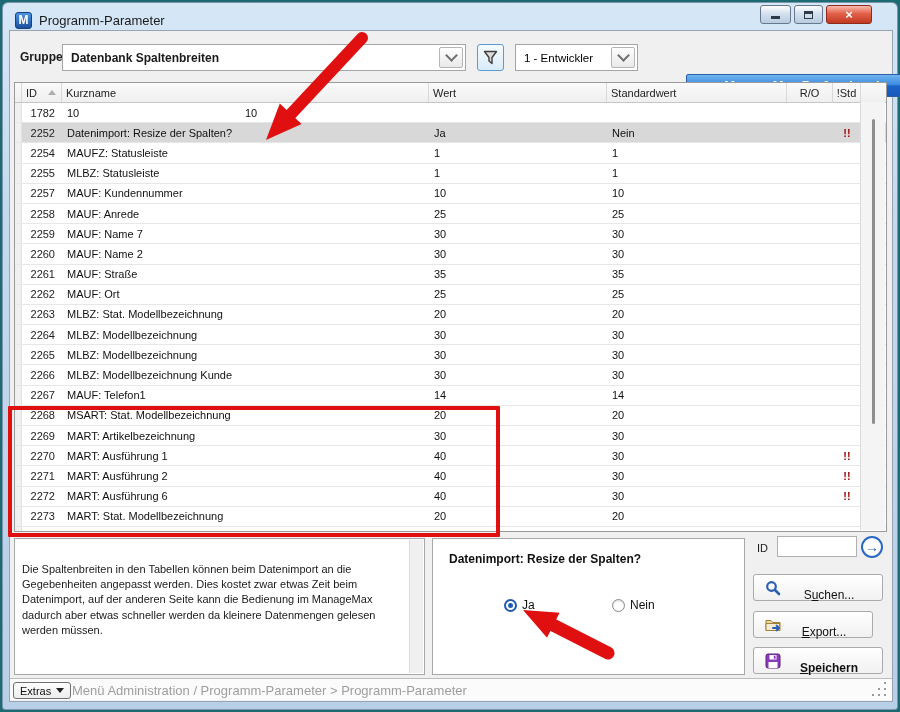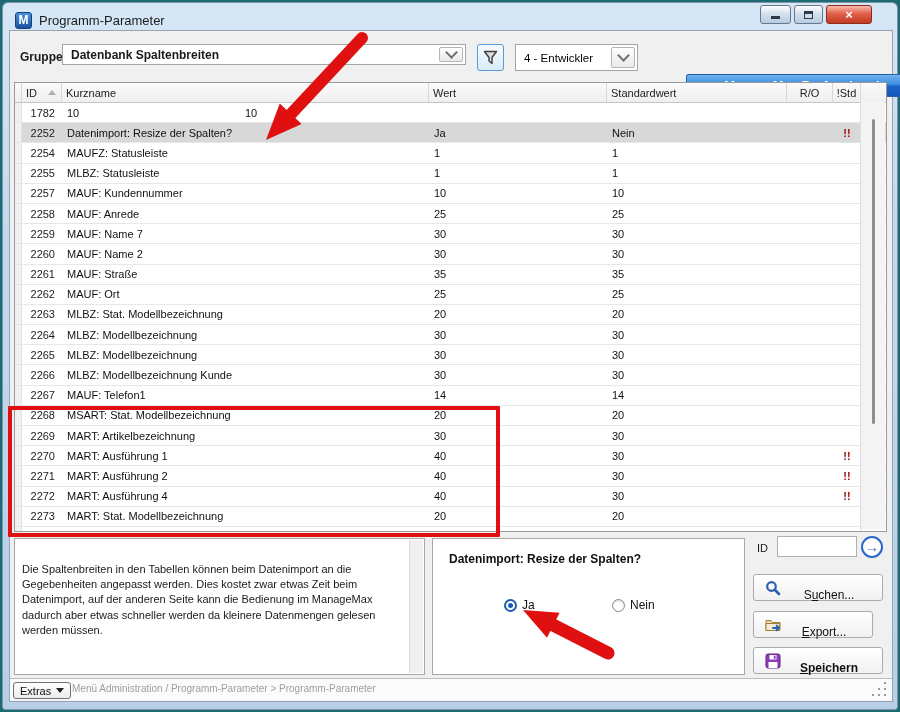--- a/index.html
+++ b/index.html
@@ -91,21 +91,21 @@
   .btn .blabel{flex:1;text-align:center;padding-left:22px;margin-top:14px;}
   .accel{text-decoration:underline;}
   
   .statusbar{position:absolute;left:0;right:0;top:647px;height:21px;background:#fbfbfb;
              border-top:1px solid #bdbdbd;}
   .extras{position:absolute;left:3px;top:3px;height:15px;padding:0 6px;border:1px solid #707070;
           border-radius:3px;background:linear-gradient(#fff,#ececec);display:flex;align-items:center;
           gap:5px;font-size:11px;color:#111;}
   .tri-down{width:0;height:0;border-left:4px solid transparent;border-right:4px solid transparent;
             border-top:5px solid #222;}
-  .crumb{position:absolute;left:62px;top:4px;font-size:10px;color:#9e9e9e;}
+  .crumb{position:absolute;left:62px;top:4px;font-size:13px;color:#9e9e9e;}
   .grip{position:absolute;right:6px;bottom:4px;width:14px;height:14px;}
   .grip i{position:absolute;width:2px;height:2px;background:#9a9a9a;}
   
   .anno-rect{position:absolute;left:8px;top:406px;width:484px;height:123px;border:4px solid #e01010;
              z-index:40;border-radius:1px;}
   .overlay{position:absolute;left:0;top:0;z-index:50;pointer-events:none;}
 </style>
 </head>
 <body>
 
@@ -125,33 +125,33 @@
   <div class="winbtn maxi">
     <span class="g-max"></span>
   </div>
   <div class="winbtn clse">
     <span>×</span>
   </div>
 
   <div class="client">
 
     <div class="abs lbl bold" style="left:10px;top:19px;">Gruppe:</div>
-    <div class="abs dd" style="left:52px;top:13px;width:404px;height:21px;">
+    <div class="abs dd" style="left:52px;top:13px;width:404px;height:27px;">
       <span class="lbl bold">Datenbank Spaltenbreiten</span>
       <span class="dd-btn">
         <span class="chev"></span>
       </span>
     </div>
     <div class="abs filterbtn" style="left:467px;top:13px;width:27px;height:27px;">
       <svg width="15" height="15" viewBox="0 0 15 15">
         <path d="M1.5,1.5 h12 l-4.5,6 v6 l-3,-2.5 v-3.5 Z" fill="#dcdcdc" stroke="#3f3f3f" stroke-width="1.4" stroke-linejoin="round"></path>
       </svg>
     </div>
     <div class="abs dd" style="left:505px;top:13px;width:123px;height:27px;font-size:11.5px;">
-      <span>4 - Entwickler</span>
+      <span>1 - Entwickler</span>
       <span class="dd-btn">
         <span class="chev"></span>
       </span>
     </div>
     <div class="abs banner" style="left:676px;top:14px;width:232px;height:23px;margin-top:29px;">ManageMax Professional</div>
 
     <div class="abs tbl" style="left:4px;top:51px;width:873px;height:450px;">
       <div class="thead">
         <div class="th c-gutter"></div>
         <div class="th c-id">
@@ -342,21 +342,21 @@
             <div class="td c-id">2271</div>
             <div class="td c-kurz">MART: Ausführung 2</div>
             <div class="td c-wert">40</div>
             <div class="td c-std">30</div>
             <div class="td c-ro"></div>
             <div class="td c-nstd">!!</div>
           </div>
           <div class="tr">
             <div class="td c-gutter"></div>
             <div class="td c-id">2272</div>
-            <div class="td c-kurz">MART: Ausführung 4</div>
+            <div class="td c-kurz">MART: Ausführung 6</div>
             <div class="td c-wert">40</div>
             <div class="td c-std">30</div>
             <div class="td c-ro"></div>
             <div class="td c-nstd">!!</div>
           </div>
           <div class="tr">
             <div class="td c-gutter"></div>
             <div class="td c-id">2273</div>
             <div class="td c-kurz">MART: Stat. Modellbezeichnung</div>
             <div class="td c-wert">20</div>

